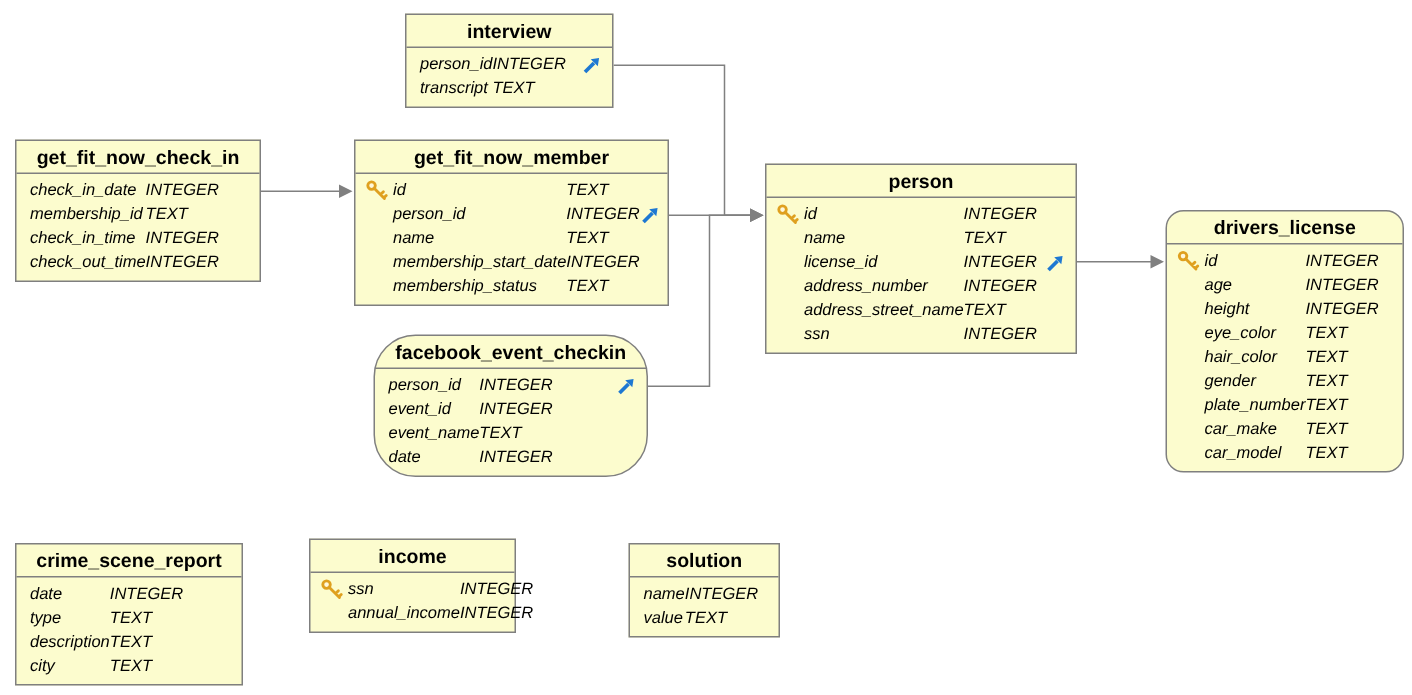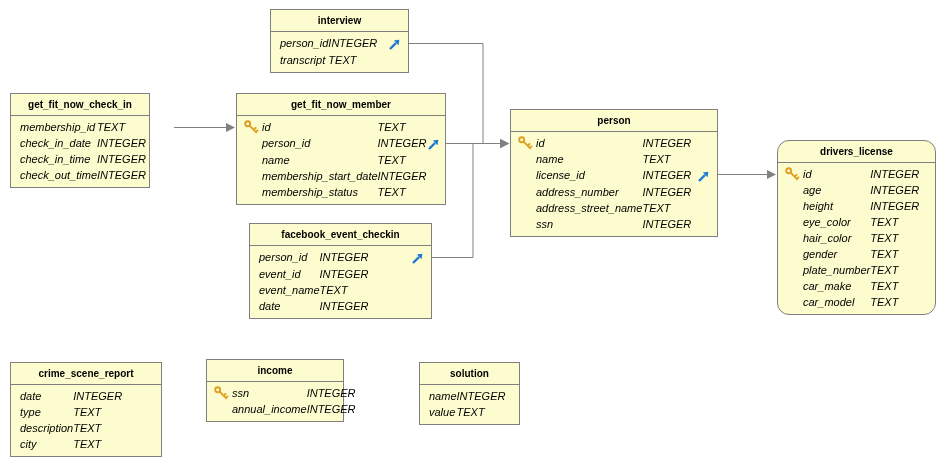--- a/index.html
+++ b/index.html
@@ -11,21 +11,21 @@
     position:relative; width:941px; height:463px; overflow:hidden;
     background:var(--bg);
     font-family:"Liberation Sans", sans-serif; color:var(--text);
   }
   #connectors{position:absolute; left:0; top:0; pointer-events:none;}
   .entity{
     position:absolute; box-sizing:border-box;
     background:var(--fill); border:1px solid var(--border);
   }
   .entity-title{
-    font-weight:bold; font-size:10px; line-height:14px;
+    font-weight:bold; font-size:13px; line-height:14px;
     text-align:center; padding:4px 5px 3px 5px;
     border-bottom:1px solid var(--border);
     white-space:nowrap; overflow:hidden;
   }
   .entity-body{padding:3px 6px 4px 6px;font-style:italic;}
   .cols{display:table; width:100%; border-spacing:0;}
   .col-row{display:table-row;}
   .col-row>span{display:table-cell; vertical-align:middle;
     font-size:11px; line-height:16px; white-space:nowrap;}
   .c-icon{padding-right:3px;}
@@ -68,35 +68,35 @@
   <div class="col-row">
     <span class="c-icon"></span>
     <span class="c-name">transcript</span>
     <span class="c-type">TEXT</span>
     <span class="c-fk"></span>
   </div>
 </div>
     </div>
   </div>
 
-  <div class="entity" style="left: 10px; top: 93px; width: 140px;">
+  <div class="entity" style="left: 10px; top: 93px; width: 164px;">
     <div class="entity-title">get_fit_now_check_in</div>
     <div class="entity-body">
       <div class="cols">
   <div class="col-row">
     <span class="c-icon"></span>
+    <span class="c-name">check_in_date</span>
+    <span class="c-type">INTEGER</span>
+    <span class="c-fk"></span>
+  </div>
+
+  <div class="col-row">
+    <span class="c-icon"></span>
     <span class="c-name">membership_id</span>
     <span class="c-type">TEXT</span>
-    <span class="c-fk"></span>
-  </div>
-
-  <div class="col-row">
-    <span class="c-icon"></span>
-    <span class="c-name">check_in_date</span>
-    <span class="c-type">INTEGER</span>
     <span class="c-fk"></span>
   </div>
 
   <div class="col-row">
     <span class="c-icon"></span>
     <span class="c-name">check_in_time</span>
     <span class="c-type">INTEGER</span>
     <span class="c-fk"></span>
   </div>
 
@@ -285,21 +285,21 @@
   <div class="col-row">
     <span class="c-icon"></span>
     <span class="c-name">car_model</span>
     <span class="c-type">TEXT</span>
     <span class="c-fk"></span>
   </div>
 </div>
     </div>
   </div>
 
-  <div class="entity" style="left: 249px; top: 223px; width: 183px;">
+  <div class="entity" style="left: 249px; top: 223px; width: 183px; border-radius: 28px;">
     <div class="entity-title">facebook_event_checkin</div>
     <div class="entity-body">
       <div class="cols">
   <div class="col-row">
     <span class="c-icon"></span>
     <span class="c-name">person_id</span>
     <span class="c-type">INTEGER</span>
     <span class="c-fk"><svg width="15" height="15" viewBox="0 0 16 16">
                 <path d="M3.2 12.8 L9.6 6.4" stroke="var(--fk)" stroke-width="2.6" fill="none"></path>
                 <polygon points="13.2,2.8 12.3,8.7 7.3,3.7" fill="var(--fk)"></polygon>

